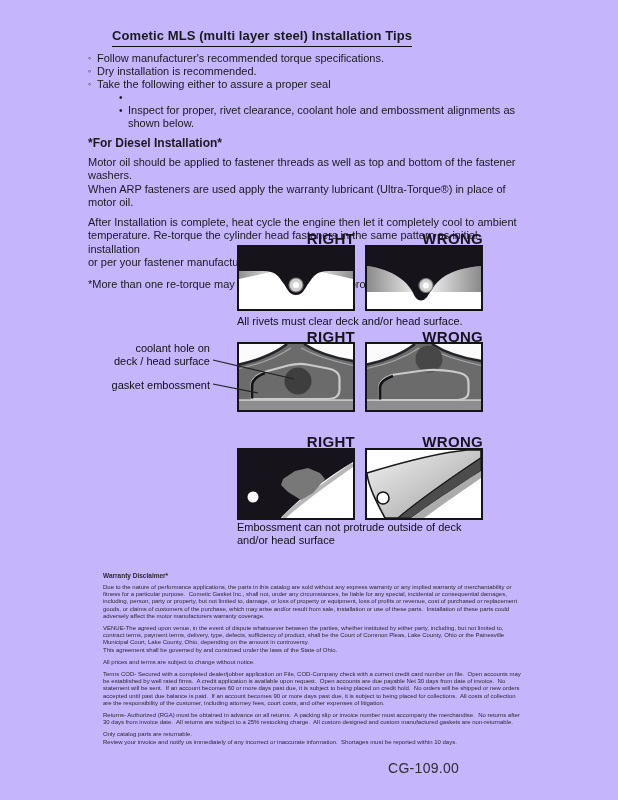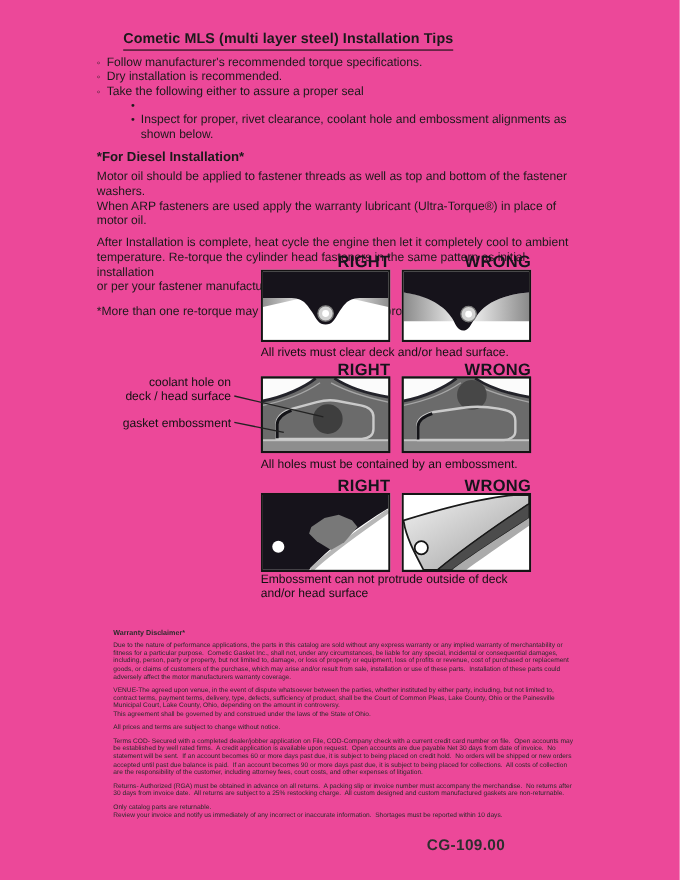--- a/index.html
+++ b/index.html
@@ -1,17 +1,17 @@
 <!DOCTYPE html>
 <html><head>
 <meta charset="utf-8">
 <style>
   html,body{margin:0;padding:0;background:#ffffff;}
   .page{
-    position:relative;width:618px;height:800px;background:#ec4899;
+    position:relative;width:618px;height:800px;background:#c4b5fd;
     font-family:"Liberation Sans","DejaVu Sans",sans-serif;color:#1a1a1a;overflow:hidden;
   }
   
   .header{position:absolute;top:26px;left:88px;width:440px;}
   .title{
     display:inline-block;margin:0 0 0 24px;font-size:13px;font-weight:700;
     border-bottom:1.5px solid #0f0f0f;padding-bottom:2.5px;letter-spacing:.1px;
   }
   .bullets{margin-top:5px;font-size:11px;line-height:13px;}
   .b-row{display:flex;}
@@ -33,21 +33,21 @@
   .callout{
     position:absolute;left:0;width:110px;text-align:right;font-size:11px;line-height:12.5px;
     white-space:pre-wrap;color:#111;
   }
   .leaders{position:absolute;left:0;top:0;pointer-events:none;}
   
   .legal{position:absolute;top:572px;left:103px;width:418px;color:#2a2a2a;}
   .legal-h{font-size:6.5px;font-weight:700;}
   .legal p{margin:5px 0 0 0;font-size:6px;line-height:7.2px;white-space:pre-wrap;}
   
-  .pagenum{position:absolute;top:760px;left:388px;font-size:14px;color:#2e2e2e;letter-spacing:.3px;font-weight:bold;}
+  .pagenum{position:absolute;top:760px;left:388px;font-size:14px;color:#2e2e2e;letter-spacing:.3px;}
 </style>
 </head>
 <body>
 
 <div class="page">
 
   <div class="header">
     <h1 class="title">Cometic MLS (multi layer steel) Installation Tips</h1>
     <div class="bullets">
       <div class="b-row">
@@ -175,21 +175,20 @@
         <path d="M15,57.5 L15,46 C15,40 20,36.5 28,34" fill="none" stroke="#141418" stroke-width="2.6"></path>
         <rect x="1" y="1" width="116" height="68" fill="none" stroke="#141414" stroke-width="2"></rect>
       </svg>
     </div>
 
     <svg class="leaders" width="420" height="330" viewBox="0 0 420 330">
       <path d="M113,131 L194,150" stroke="#222" stroke-width="1.2" fill="none"></path>
       <path d="M113,155 L158,164" stroke="#222" stroke-width="1.2" fill="none"></path>
     </svg>
 
-    <div class="caption" style="left:137px;top:187px;">All holes must be contained by an embossment.</div>
 
     <div class="fig-label" style="left:137px;top:204px;">RIGHT</div>
     <div class="fig-label" style="left:265px;top:204px;">WRONG</div>
 
     <div class="panel" style="left:137px;top:219px;">
       <svg width="118" height="72" viewBox="0 0 118 72">
         <rect x="0" y="0" width="118" height="72" fill="#ffffff"></rect>
         <path d="M2,2 H116 V14 C88,31 62,50 44,70 L2,70 Z" fill="#16131b"></path>
         <path d="M46,70 C66,51 92,33.5 116,16.5" fill="none" stroke="#b7b7b7" stroke-width="4"></path>
         <polygon points="46,31 58,23 71,20 83,25 88,31 76,45 64,52 51,44 44,37" fill="#787878"></polygon>

